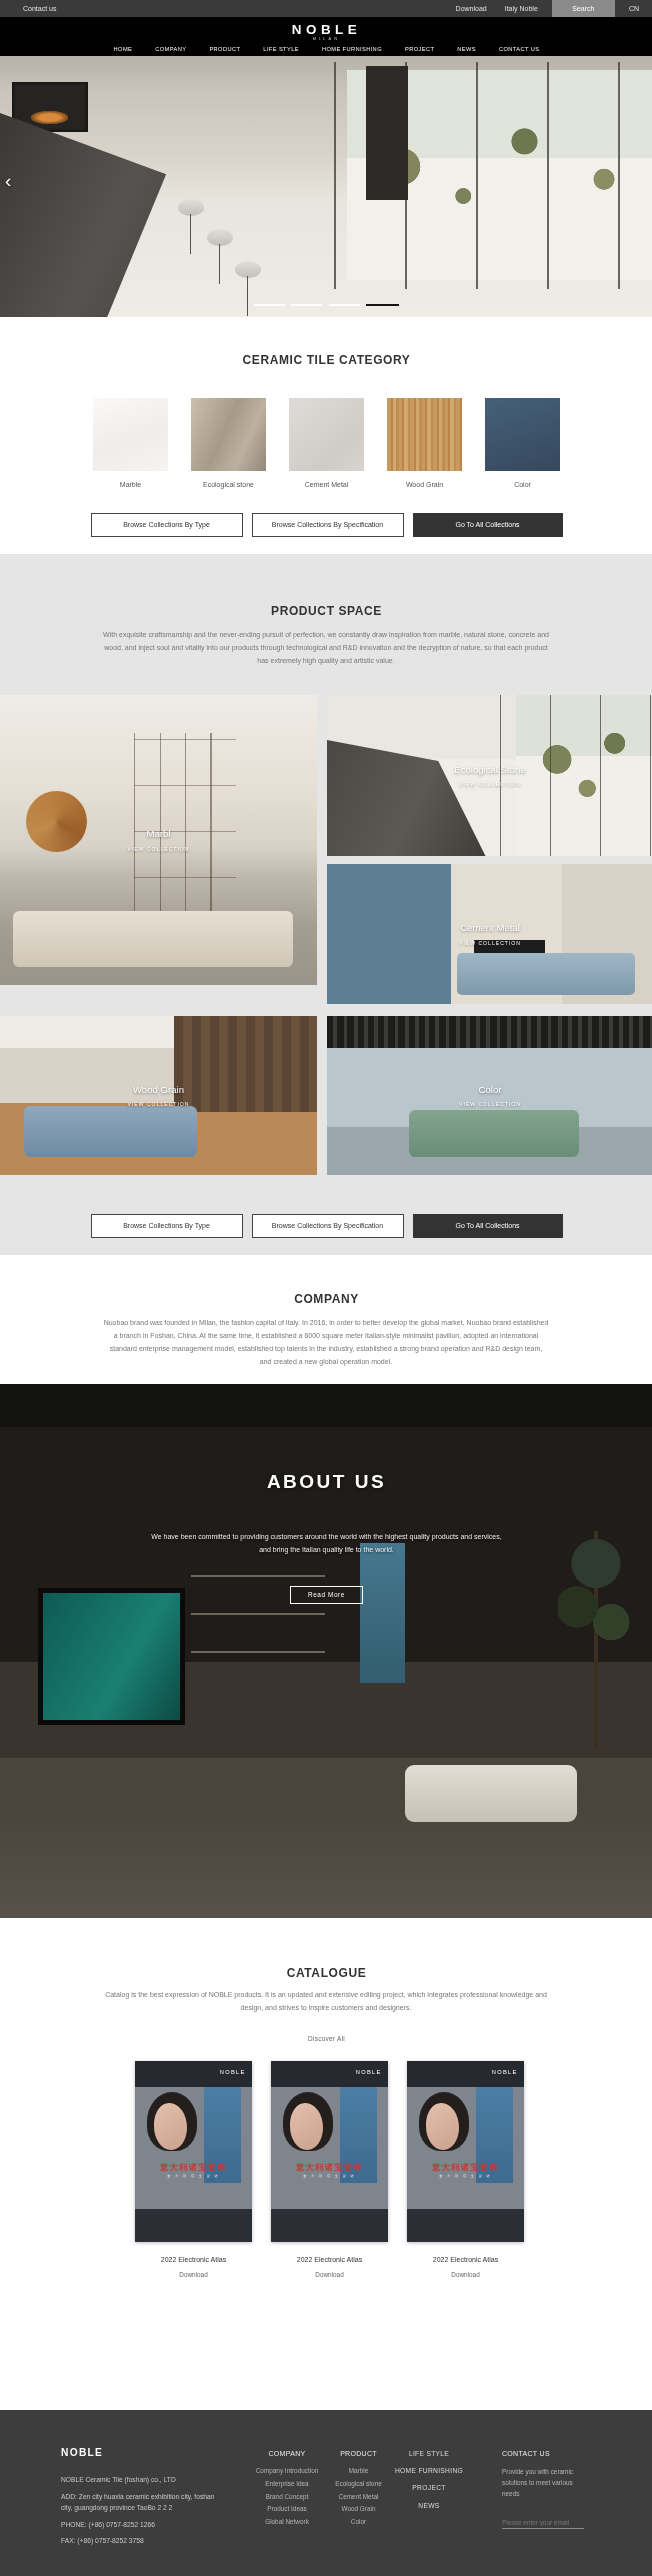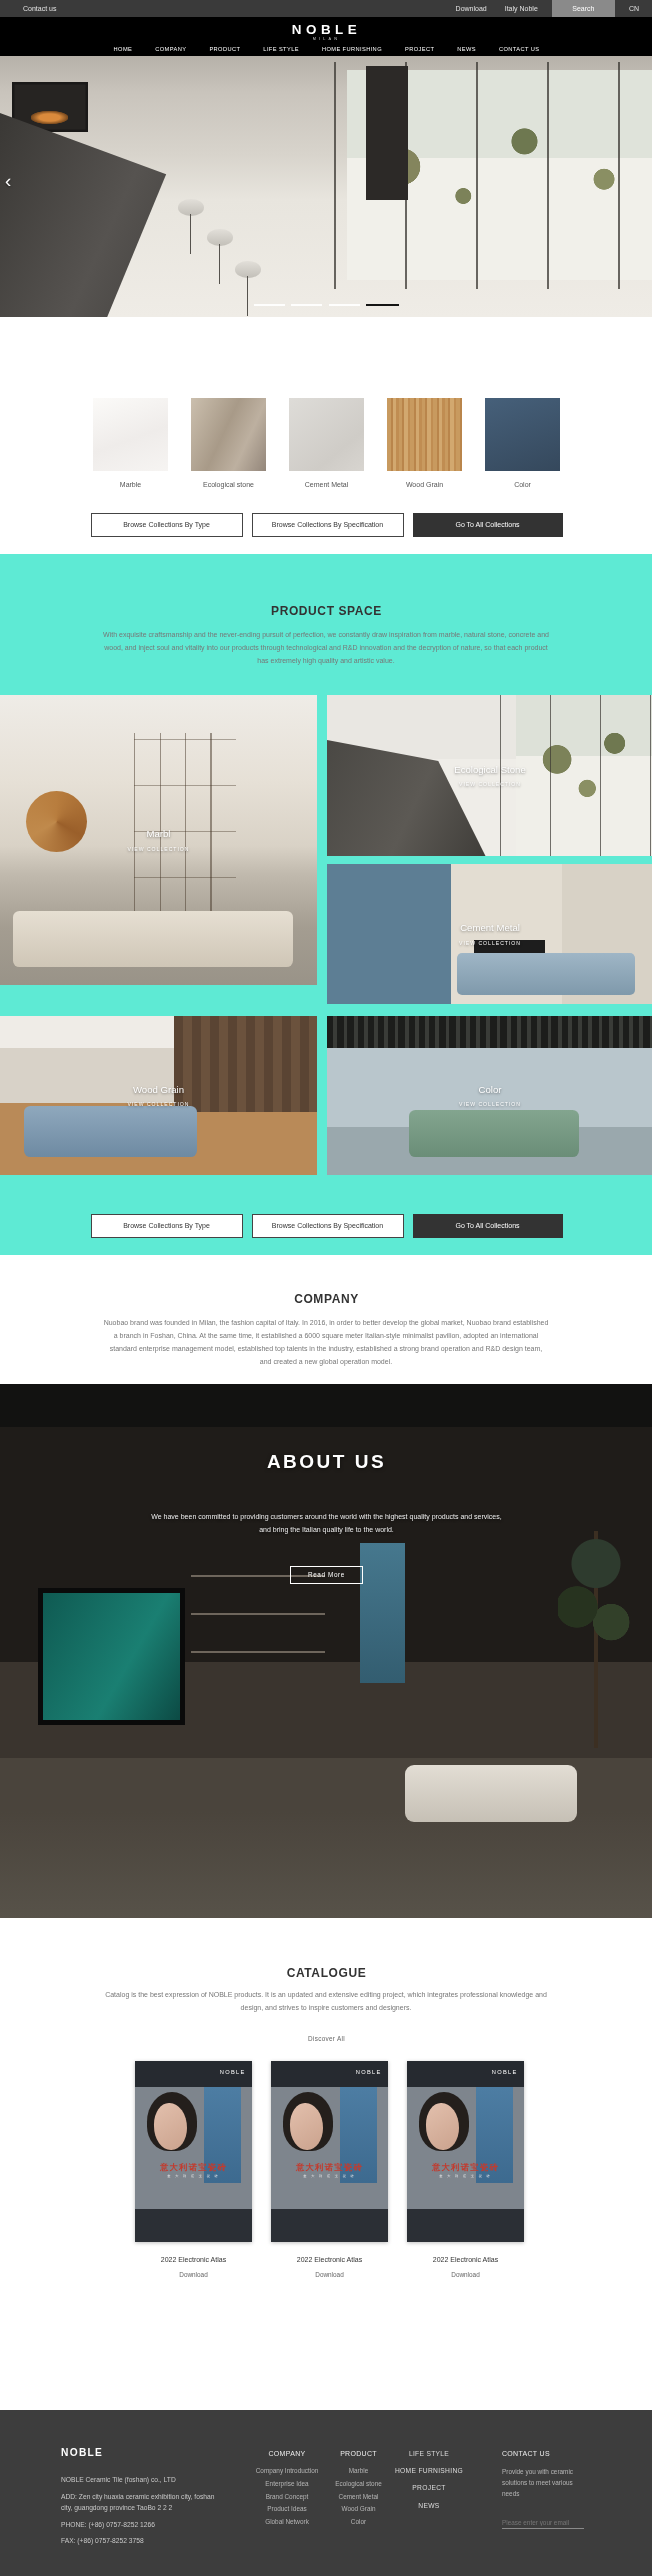--- a/index.html
+++ b/index.html
@@ -64,21 +64,21 @@
   .sw-eco{background:linear-gradient(115deg,#cbbfae 0%,#a89a88 45%,#bdb0a0 70%,#93867a 100%);}
   .sw-cement{background:linear-gradient(140deg,#dedcd8,#cfccc7 70%,#d8d5d0);}
   .sw-wood{background:repeating-linear-gradient(90deg,#c89a5f 0 3.8px,#b9854b 3.8px 5.7px,#d2a86f 5.7px 9px,#c08d52 9px 11.5px);}
   .sw-color{background:linear-gradient(160deg,#46607a,#35485c);}
   .btn-row{position:absolute;left:0;width:653px;display:flex;justify-content:center;gap:9px;}
   .btn{height:21.7px;display:flex;align-items:center;justify-content:center;font-size:7px;
        color:#333;background:#fff;border:0.6px solid #444;cursor:pointer;}
   .btn.w1{width:150px;}.btn.w2{width:150px;}
   .btn.dark{width:148px;background:#333;color:#fff;border-color:#333;}
   
-  .sec-product{position:absolute;top:554px;left:0;width:653px;height:701px;background:#5eead4;}
+  .sec-product{position:absolute;top:554px;left:0;width:653px;height:701px;background:#e5e5e5;}
   .card{position:absolute;overflow:hidden;cursor:pointer;}
   .card .overlay{position:absolute;inset:0;display:flex;flex-direction:column;align-items:center;
        justify-content:center;color:#fff;text-shadow:0 0.6px 2.5px rgba(0,0,0,.45);}
   .c-label{font-size:9.6px;}
   .c-cta{font-size:5.1px;letter-spacing:1px;margin-top:6.4px;}
   .layer{position:absolute;}
   #card-marble{left:0;top:141px;width:317px;height:290px;
        background:linear-gradient(180deg,#efece7 0%,#e6e0d6 30%,#d9d2c6 52%,#c0b9ad 62%,#a49d91 80%,#999388 100%);}
   #card-marble .l1{left:25.5px;top:96px;width:61px;height:61px;border-radius:50%;
        background:conic-gradient(#b87d3e,#9a5f2a,#c08a4c,#b87d3e);}
@@ -129,21 +129,21 @@
   .shelf{position:absolute;left:191px;top:191px;width:134px;height:1.9px;background:#6e665c;box-shadow:0 38px 0 #6e665c,0 76px 0 #6e665c;}
   .sofa-about{position:absolute;right:76px;bottom:96px;width:172px;height:57px;border-radius:9px;
        background:linear-gradient(#e2ddd4,#c6c0b5);}
   .tree{position:absolute;right:19px;top:147px;width:76px;height:217px;
        background:
         radial-gradient(circle 25.5px at 50% 15%,#2e3b2e 0 24px,transparent 25px),
         radial-gradient(circle 21.7px at 25% 35%,#27331f 0 20.4px,transparent 21px),
         radial-gradient(circle 19px at 70% 42%,#324029 0 18px,transparent 18.5px),
         linear-gradient(90deg,transparent 0 48%,#3c2f22 48% 52%,transparent 52%);}
   .about-overlay{position:absolute;left:0;top:0;width:653px;text-align:center;color:#fff;}
-  .about-title{margin-top:67px;font-size:19px;font-weight:700;letter-spacing:2.5px;
+  .about-title{margin-top:87px;font-size:19px;font-weight:700;letter-spacing:2.5px;
        text-shadow:0 1.3px 3.8px rgba(0,0,0,.5);}
   .about-para{margin:37px auto 0;width:357px;font-size:7px;line-height:1.9;color:#eee;
        text-shadow:0 0.6px 2.5px rgba(0,0,0,.6);}
   .about-btn{display:inline-block;margin-top:29px;border:0.6px solid #fff;padding:4.5px 16.6px;
        font-size:6.4px;letter-spacing:0.6px;cursor:pointer;}
   
   .sec-catalogue{position:absolute;top:1918px;left:0;width:522px;height:492px;background:#fff;}
   .discover{position:absolute;top:117px;left:0;width:653px;text-align:center;font-size:6.4px;
        color:#666;letter-spacing:0.3px;cursor:pointer;}
   .covers{position:absolute;top:143px;left:135px;display:flex;gap:19px;}
@@ -225,20 +225,21 @@
     <div class="carousel-prev">‹</div>
     <div class="dashes">
       <div class="dash"></div>
       <div class="dash"></div>
       <div class="dash"></div>
       <div class="dash active"></div>
     </div>
   </div>
 
   <div class="sec-category">
+    <div class="sec-title" style="top:36px;">CERAMIC TILE CATEGORY</div>
     <div class="tiles">
       <div class="tile">
         <div class="swatch sw-marble"></div>
         <div class="tlabel">Marble</div>
       </div>
       <div class="tile">
         <div class="swatch sw-eco"></div>
         <div class="tlabel">Ecological stone</div>
       </div>
       <div class="tile">

